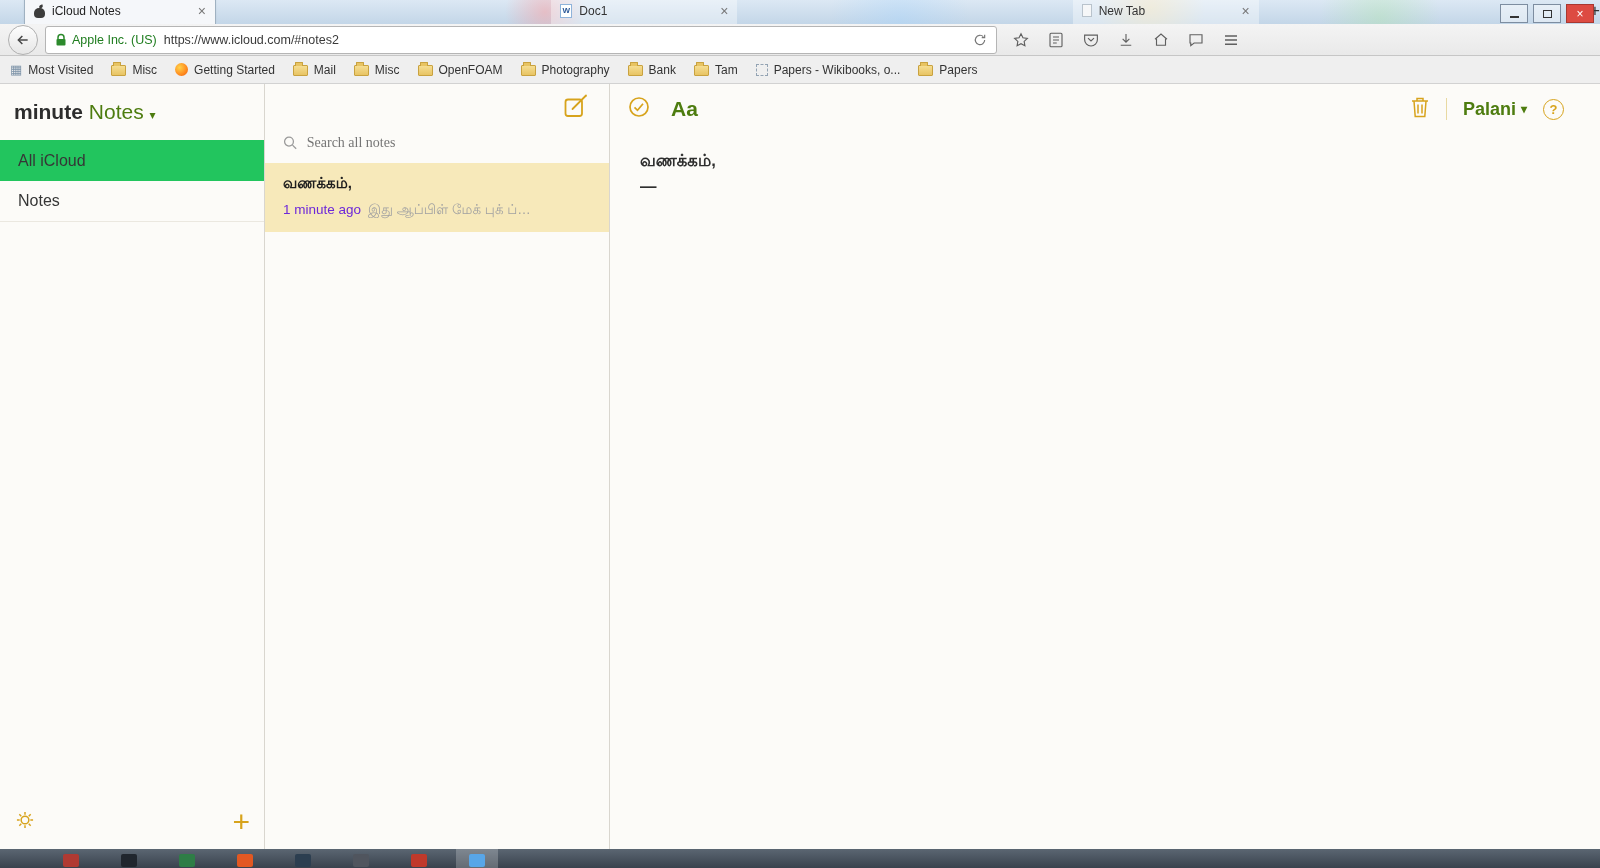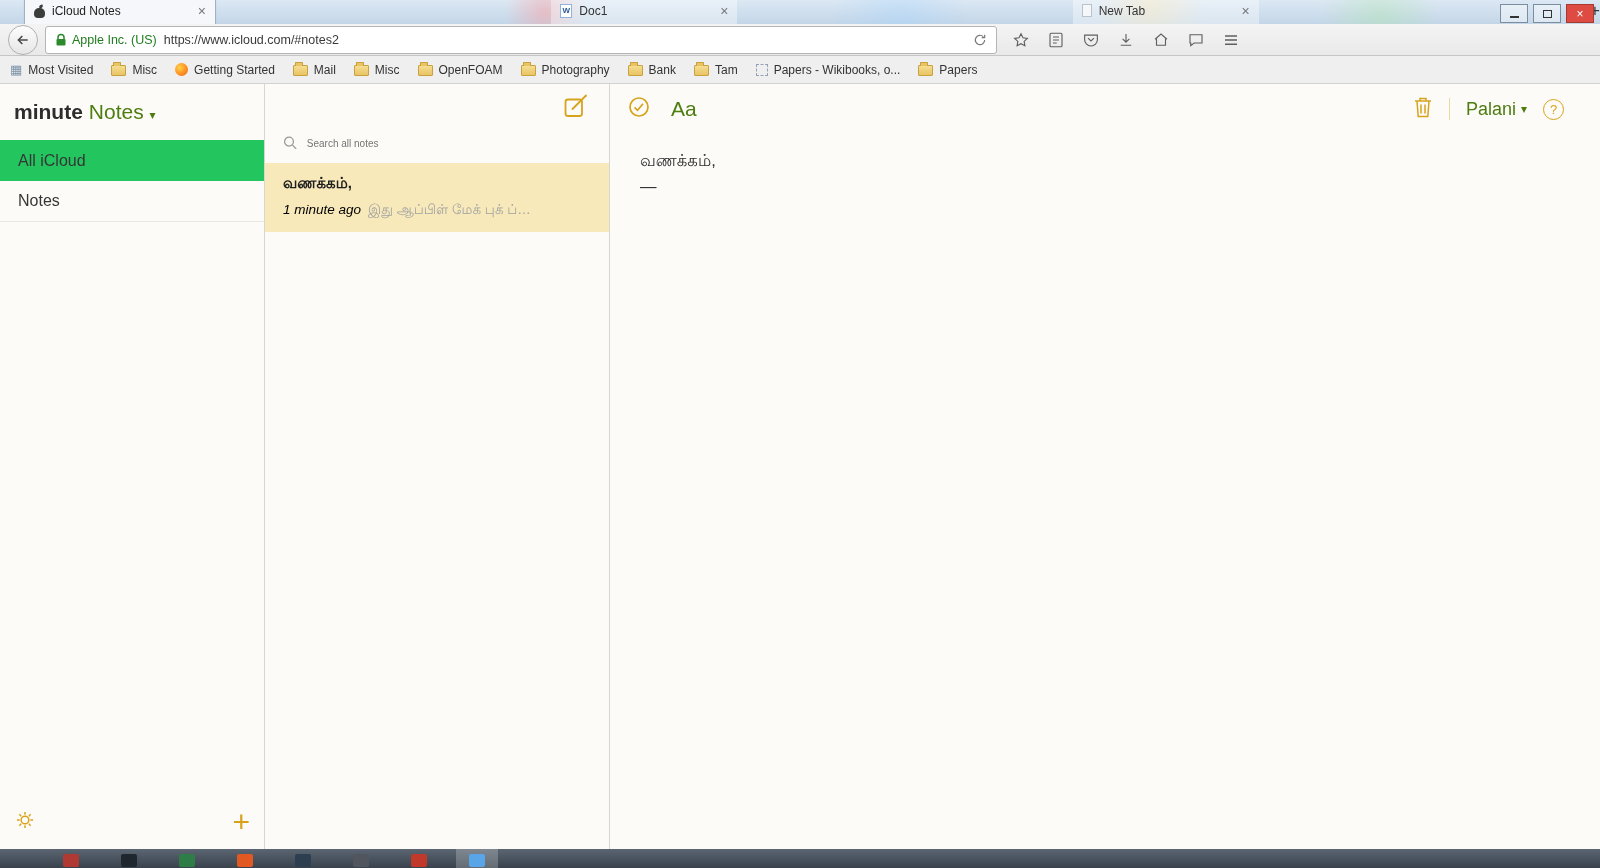--- a/index.html
+++ b/index.html
@@ -68,28 +68,28 @@
   .chev { font-size:12px; }
   .side-item { height:41px; display:flex; align-items:center; padding-left:18px; font-size:16px; color:#363636; }
   .side-item.selected { background:#22c55e; }
   .side-item.plain { border-bottom:1px solid #ebe8e0; }
   .sidebar-footer { margin-top:auto; display:flex; justify-content:space-between; align-items:center; padding:8px 14px 12px; }
   .plus-btn { font-size:30px; font-weight:300; line-height:1; color:#d7a31c; }
 
   .notes-list { width:345px; flex:none; border-right:1px solid #d9d6cf; display:flex; flex-direction:column; }
   .list-top { display:flex; justify-content:flex-end; padding:9px 20px 2px; }
   .list-search { display:flex; align-items:center; gap:9px; padding:9px 18px 12px; }
-  .list-search input { border:none; outline:none; background:transparent; font-size:10px; color:#9d9d9d; font-family:Liberation Sans, sans-serif; width:100%; }
+  .list-search input { border:none; outline:none; background:transparent; font-size:14px; color:#9d9d9d; font-family:Liberation Serif, serif; width:100%; }
   .note-item { background:#f7e9ba; padding:11px 18px 13px; }
   .note-title { font-weight:bold; font-size:15px; color:#1e1e1e; }
   .note-meta { display:flex; gap:7px; font-size:13.5px; margin-top:8px; align-items:baseline; }
-  .note-time { color:#000000; flex:none;font-style:italic; }
+  .note-time { color:#6d28d9; flex:none; }
   .note-preview { color:#a2a2a2; overflow:hidden; text-overflow:ellipsis; white-space:nowrap; flex:1; }
 
-  .editor { flex:1; display:flex; flex-direction:column; min-width:0; }
+  .editor { flex:1; display:flex; flex-direction:column; min-width:0;font-weight:bold; }
   .editor-toolbar { display:flex; align-items:center; padding:11px 36px 8px 17px; }
   .tb-left { display:flex; gap:20px; align-items:center; }
   .format-label { font-size:21px; }
   .tb-right { margin-left:auto; display:flex; align-items:center; gap:16px; }
   .account { font-size:18px; display:flex; align-items:center; gap:5px; }
   .vr { width:1px; height:22px; background:#e8d9a2; }
   .help-btn { width:21px; height:21px; border-radius:50%; border:1.5px solid #d7a31c; color:#d7a31c; display:flex; align-items:center; justify-content:center; font-size:13px; }
   .editor-body { padding:16px 30px; font-size:16.5px; color:#2e2e2e; line-height:26px; }
 
   

